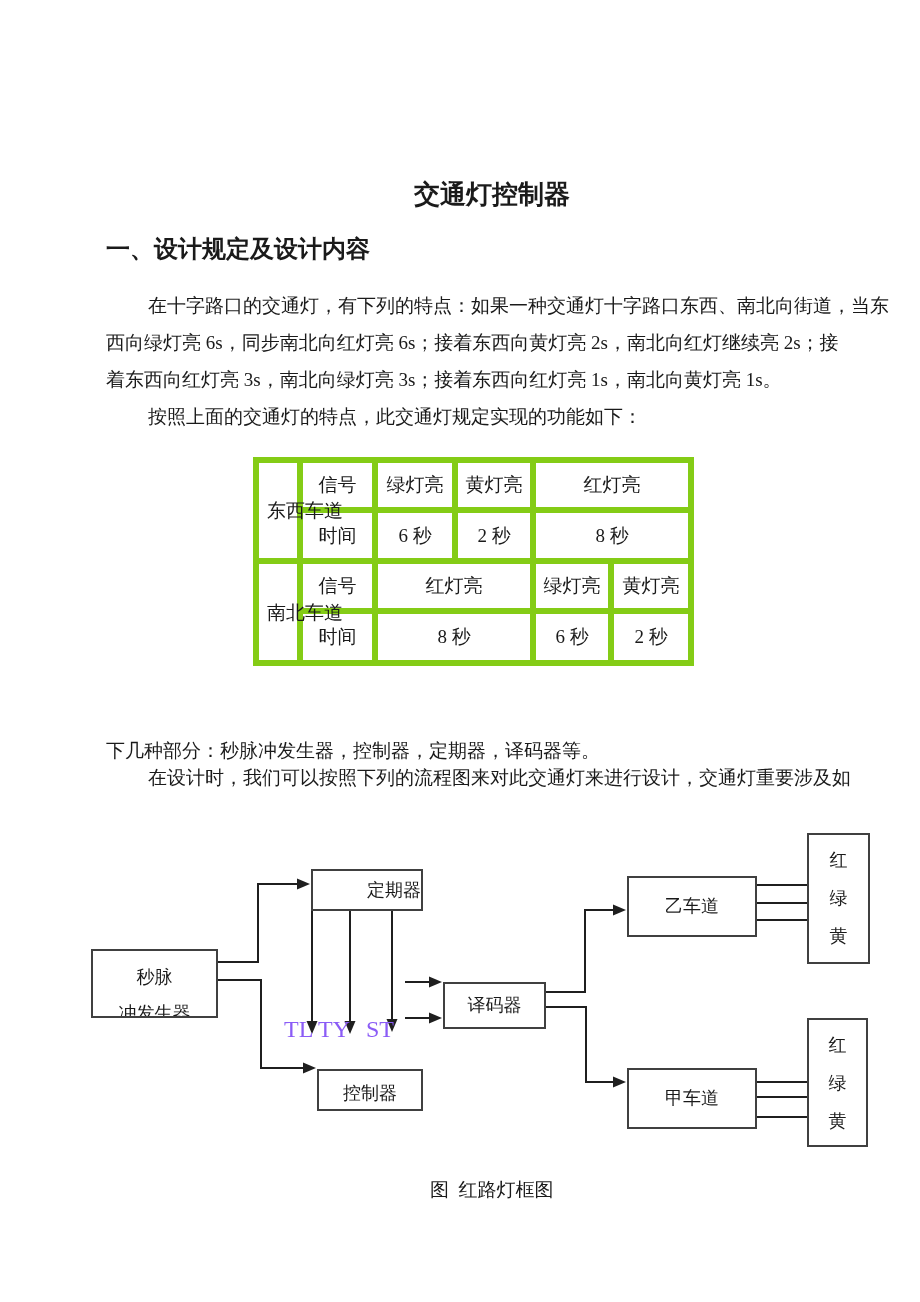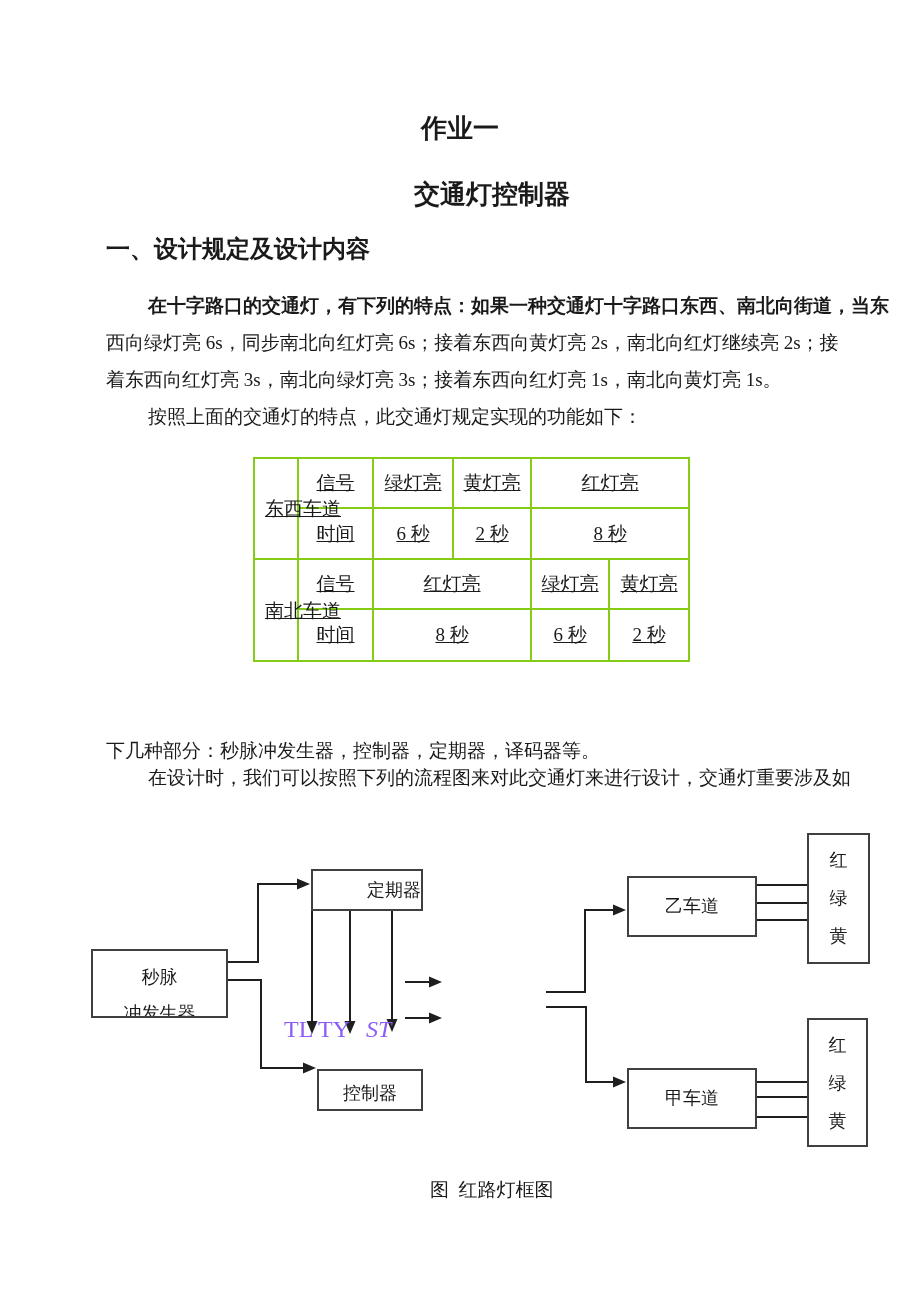--- a/index.html
+++ b/index.html
@@ -22,80 +22,79 @@
     text-align:center;font-size:26px;font-weight:bold;line-height:34px;margin-left:32px;
   }
   .section-heading{
     top:237px;left:106px;
     font-size:24px;font-weight:bold;line-height:24px;
   }
   .body-line{
     font-size:19px;line-height:22px;white-space:pre;color:#1a1a1a;
   }
   
-  .p1-l1{top:295px;left:148px;font-weight:bold;}
+  .p1-l1{top:295px;left:148px;}
   .p1-l2{top:332px;left:106px;}
   .p1-l3{top:369px;left:106px;}
   .p1-l4{top:406px;left:148px;}
   
   .p2-l1{top:727px;left:148px;margin-top:40px;}
   .p2-l2{top:740px;left:106px;}
 
   
   .timing-table{
     position:absolute;top:457px;left:253px;
     border-collapse:collapse;table-layout:fixed;
     font-size:19px;
   }
   .timing-table td{
-    border:2px solid #84cc16;
+    border:6px solid #84cc16;
     text-align:center;vertical-align:middle;
-    padding:0;white-space:pre;color:#1a1a1a;text-decoration:underline;
+    padding:0;white-space:pre;color:#1a1a1a;
   }
   .timing-table .r1{height:50px;}
   .timing-table .r2{height:51px;}
   .timing-table .r3{height:50px;}
   .timing-table .r4{height:52px;}
   .vert{
     width:22px;margin:0 auto;line-height:25px;
     word-break:break-all;text-align:center;
   }
 
   
   .diagram-svg{top:0;left:0;width:920px;height:1302px;pointer-events:none;}
   .dbox{
     box-sizing:border-box;
     border:2px solid #404040;
     background:#ffffff;
     font-size:18px;color:#1a1a1a;
     text-align:center;
   }
-  .pulse-box{top:949px;left:91px;width:137px;height:69px;overflow:hidden;padding-top:8px;line-height:36px;}
+  .pulse-box{top:949px;left:91px;width:127px;height:69px;overflow:hidden;padding-top:8px;line-height:36px;}
   .timer-box{top:869px;left:311px;width:112px;height:42px;line-height:38px;text-align:right;}
   .controller-box{top:1069px;left:317px;width:106px;height:42px;line-height:45px;}
   .decoder-box{top:982px;left:443px;width:103px;height:47px;line-height:43px;}
   .laneb-box{top:876px;left:627px;width:130px;height:61px;line-height:57px;}
   .lanea-box{top:1068px;left:627px;width:130px;height:61px;line-height:57px;}
   .lights-top{top:833px;left:807px;width:63px;height:131px;line-height:38px;padding-top:6px;}
   .lights-bottom{top:1018px;left:807px;width:61px;height:129px;line-height:38px;padding-top:6px;}
   .sig-label{font-size:24px;line-height:22px;color:#8b5cf6;}
   .sig-tl{top:1018px;left:284px;}
   .sig-ty{top:1018px;left:318px;}
-  .sig-st{top:1018px;left:366px;font-style:italic;}
+  .sig-st{top:1018px;left:366px;}
   .figure-caption{
     top:1178px;left:430px;
     font-size:19px;line-height:23px;white-space:pre;color:#1a1a1a;
   }
 </style>
 </head>
 <body>
 
 <div class="page">
 
-  <div class="abs page-title">作业一</div>
   <div class="abs page-subtitle">交通灯控制器</div>
   <div class="abs section-heading">一、设计规定及设计内容</div>
 
   <div class="abs body-line p1-l1">在十字路口的交通灯，有下列的特点：如果一种交通灯十字路口东西、南北向街道，当东</div>
   <div class="abs body-line p1-l2">西向绿灯亮 6s，同步南北向红灯亮 6s；接着东西向黄灯亮 2s，南北向红灯继续亮 2s；接</div>
   <div class="abs body-line p1-l3">着东西向红灯亮 3s，南北向绿灯亮 3s；接着东西向红灯亮 1s，南北向黄灯亮 1s。</div>
   <div class="abs body-line p1-l4">按照上面的交通灯的特点，此交通灯规定实现的功能如下：</div>
 
   <table class="timing-table">
     <colgroup>
@@ -183,20 +182,21 @@
       <path d="M757 1082 H807 M757 1097 H807 M757 1117 H807"></path>
     </g>
   </svg>
 
   <div class="abs dbox pulse-box">
     <div>秒脉</div>
     <div>冲发生器</div>
   </div>
   <div class="abs dbox timer-box">定期器</div>
   <div class="abs dbox controller-box">控制器</div>
+  <div class="abs dbox decoder-box">译码器</div>
   <div class="abs dbox laneb-box">乙车道</div>
   <div class="abs dbox lanea-box">甲车道</div>
 
   <div class="abs dbox lights-top">
     <div>红</div>
     <div>绿</div>
     <div>黄</div>
   </div>
   <div class="abs dbox lights-bottom">
     <div>红</div>

